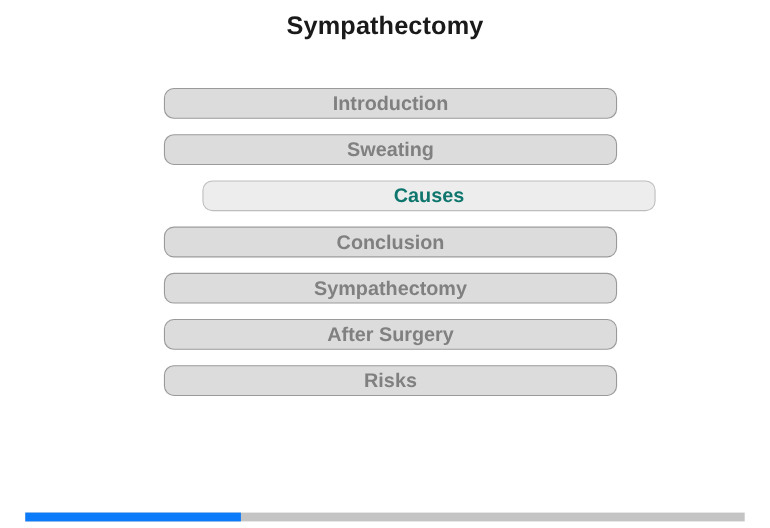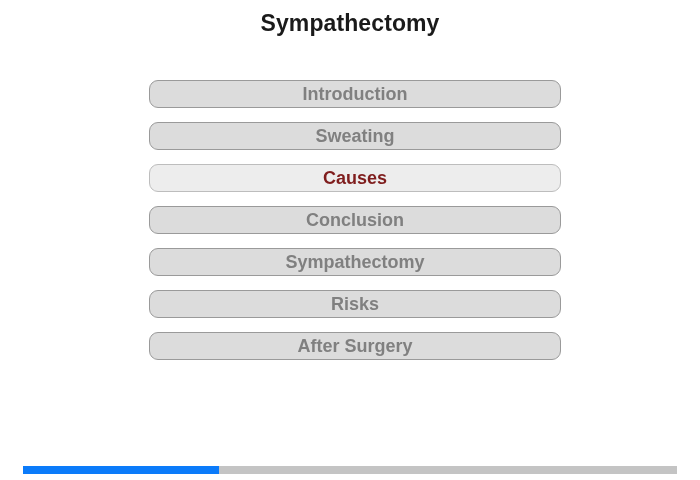--- a/index.html
+++ b/index.html
@@ -52,21 +52,22 @@
     cursor: pointer;
     padding: 0;
     display: block;
     white-space: nowrap;
     overflow: hidden;
   }
 
   .nav-button.active {
     background: #ededed;
     border-color: #bdbdbd;
-    color: #7f1d1d;
+    color: #0f766e;
+    margin-left: 35px;
   }
 
   #progress-bar {
     position: absolute;
     left: 23px;
     top: 466px;
     width: 654px;
     height: 8px;
     background: #c4c4c4;
   }
@@ -80,19 +81,19 @@
 <body>
 
 <div id="page-title">Sympathectomy</div>
 
 <div id="nav-list">
     <button class="nav-button">Introduction</button>
     <button class="nav-button">Sweating</button>
     <button class="nav-button active">Causes</button>
     <button class="nav-button">Conclusion</button>
     <button class="nav-button">Sympathectomy</button>
+    <button class="nav-button">After Surgery</button>
     <button class="nav-button">Risks</button>
-    <button class="nav-button">After Surgery</button>
   </div>
 
 <div id="progress-bar">
   <div id="progress-fill" style="width: 30%;"></div>
 </div>
 
 </body></html>

